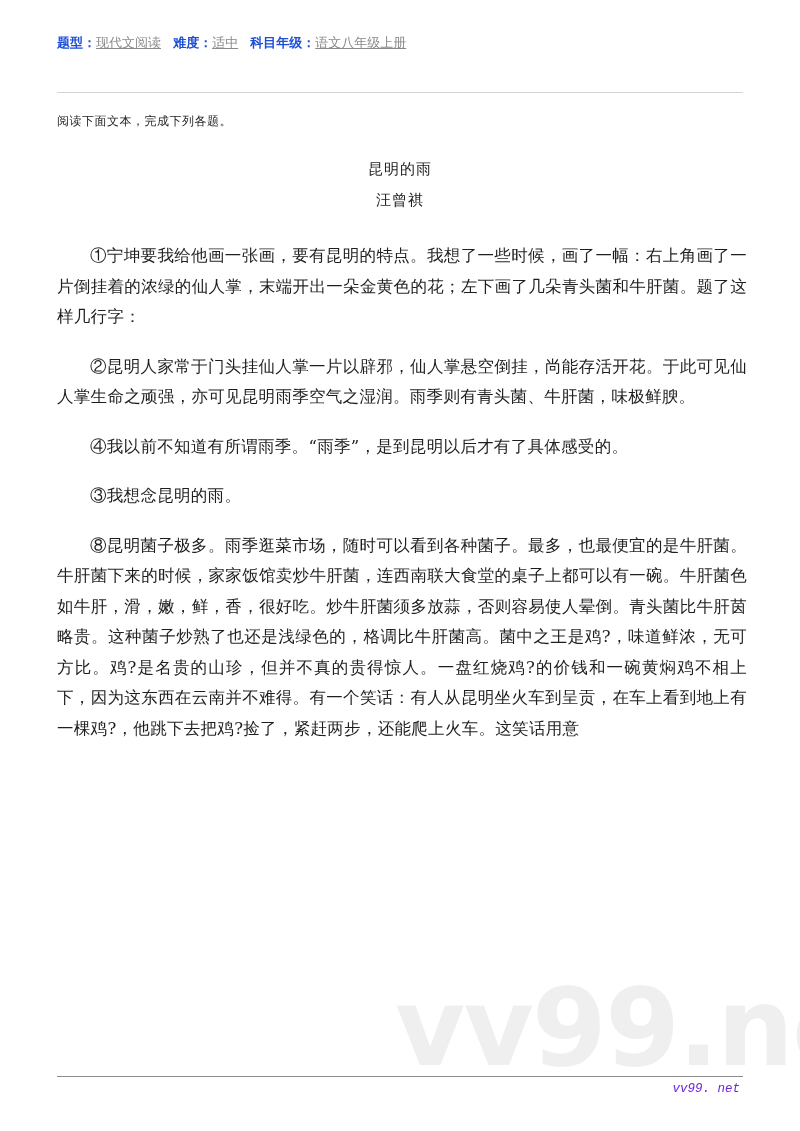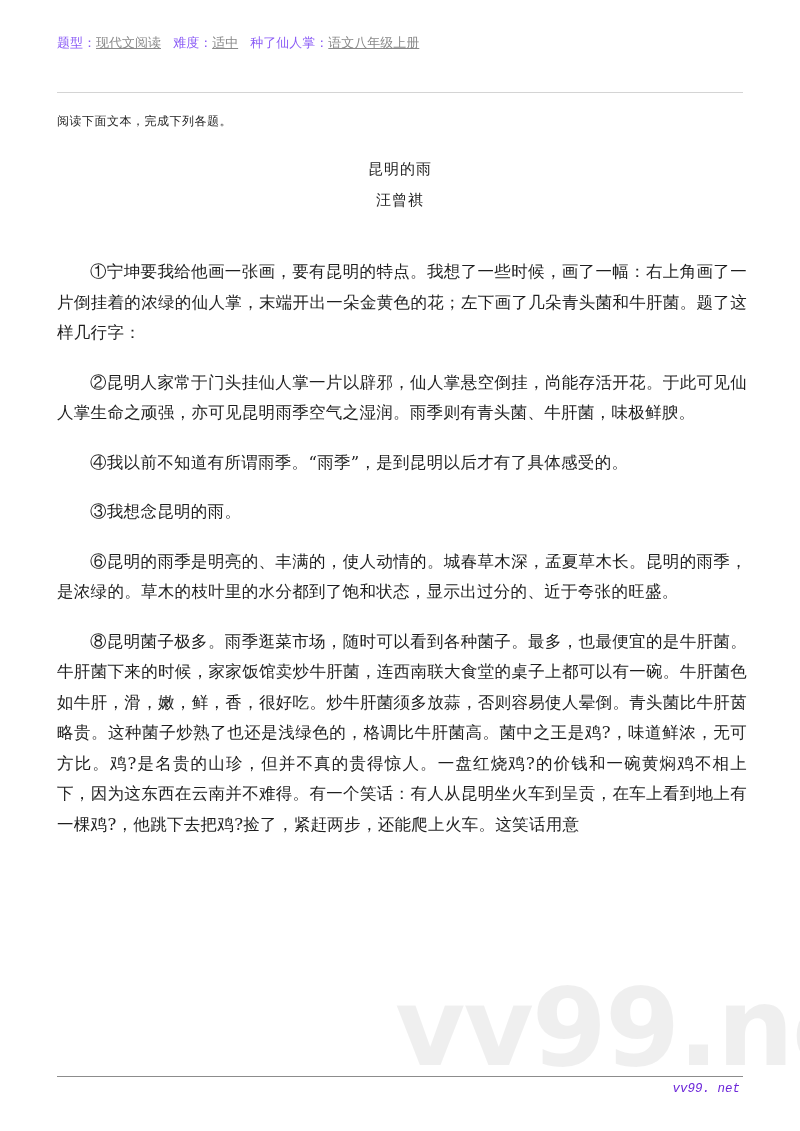--- a/index.html
+++ b/index.html
@@ -20,22 +20,22 @@
     left: 57px;
     top: 34px;
     width: 686px;
     height: 22px;
     font-size: 13px;
     color: #8a8a8a;
     font-family: "DejaVu Sans", "Liberation Sans", sans-serif;
     white-space: nowrap;
   }
   .meta-header .label {
-    font-weight: normal;
-    color: #8b5cf6;
+    font-weight: bold;
+    color: #1d4ed8;
   }
   .meta-header .value {
     margin-right: 8px;
     text-decoration: underline;
   }
   .header-rule {
     position: absolute;
     left: 57px;
     top: 92px;
     width: 686px;
@@ -56,21 +56,21 @@
     width: 800px;
     text-align: center;
     font-size: 15px;
     letter-spacing: 1px;
   }
   .title { top: 160px; }
   .author { top: 191px; }
   .body-text {
     position: absolute;
     left: 57px;
-    top: 257px;
+    top: 241px;
     width: 690px;
     font-size: 16.5px;
     line-height: 30.5px;
     letter-spacing: 0.3px;
   }
   .para {
     margin: 0 0 19px 0;
     text-indent: 2em;
     text-align: justify;
   }
@@ -107,35 +107,34 @@
     font-size: 12.5px;
     color: #6d28d9;
   }
 </style>
 </head>
 <body>
 
 <div class="meta-header">
   <span class="label">题型：</span><span class="value">现代文阅读</span>
   <span class="label">难度：</span><span class="value">适中</span>
-  <span class="label">种了仙人掌：</span><span class="value">语文八年级上册</span>
+  <span class="label">科目年级：</span><span class="value">语文八年级上册</span>
 </div>
 
 <div class="header-rule"></div>
 
 <div class="instruction">阅读下面文本，完成下列各题。</div>
 
 <div class="title">昆明的雨</div>
 <div class="author">汪曾祺</div>
 
 <div class="body-text">
   <p class="para">①宁坤要我给他画一张画，要有昆明的特点。我想了一些时候，画了一幅：右上角画了一片倒挂着的浓绿的仙人掌，末端开出一朵金黄色的花；左下画了几朵青头菌和牛肝菌。题了这样几行字：</p>
   <p class="para">②昆明人家常于门头挂仙人掌一片以辟邪，仙人掌悬空倒挂，尚能存活开花。于此可见仙人掌生命之顽强，亦可见昆明雨季空气之湿润。雨季则有青头菌、牛肝菌，味极鲜腴。</p>
   <p class="para">④我以前不知道有所谓雨季。“雨季”，是到昆明以后才有了具体感受的。</p>
   <p class="para">③我想念昆明的雨。</p>
-  <p class="para">⑥昆明的雨季是明亮的、丰满的，使人动情的。城春草木深，孟夏草木长。昆明的雨季，是浓绿的。草木的枝叶里的水分都到了饱和状态，显示出过分的、近于夸张的旺盛。</p>
   <p class="para">⑧昆明菌子极多。雨季逛菜市场，随时可以看到各种菌子。最多，也最便宜的是牛肝菌。牛肝菌下来的时候，家家饭馆卖炒牛肝菌，连西南联大食堂的桌子上都可以有一碗。牛肝菌色如牛肝，滑，嫩，鲜，香，很好吃。炒牛肝菌须多放蒜，否则容易使人晕倒。青头菌比牛肝茵略贵。这种菌子炒熟了也还是浅绿色的，格调比牛肝菌高。菌中之王是鸡?，味道鲜浓，无可方比。鸡?是名贵的山珍，但并不真的贵得惊人。一盘红烧鸡?的价钱和一碗黄焖鸡不相上下，因为这东西在云南并不难得。有一个笑话：有人从昆明坐火车到呈贡，在车上看到地上有一棵鸡?，他跳下去把鸡?捡了，紧赶两步，还能爬上火车。这笑话用意</p>
 </div>
 
 <div class="watermark">vv99.net</div>
 
 <div class="footer-rule"></div>
 <div class="footer-site">vv99. net</div>
 
 </body></html>

